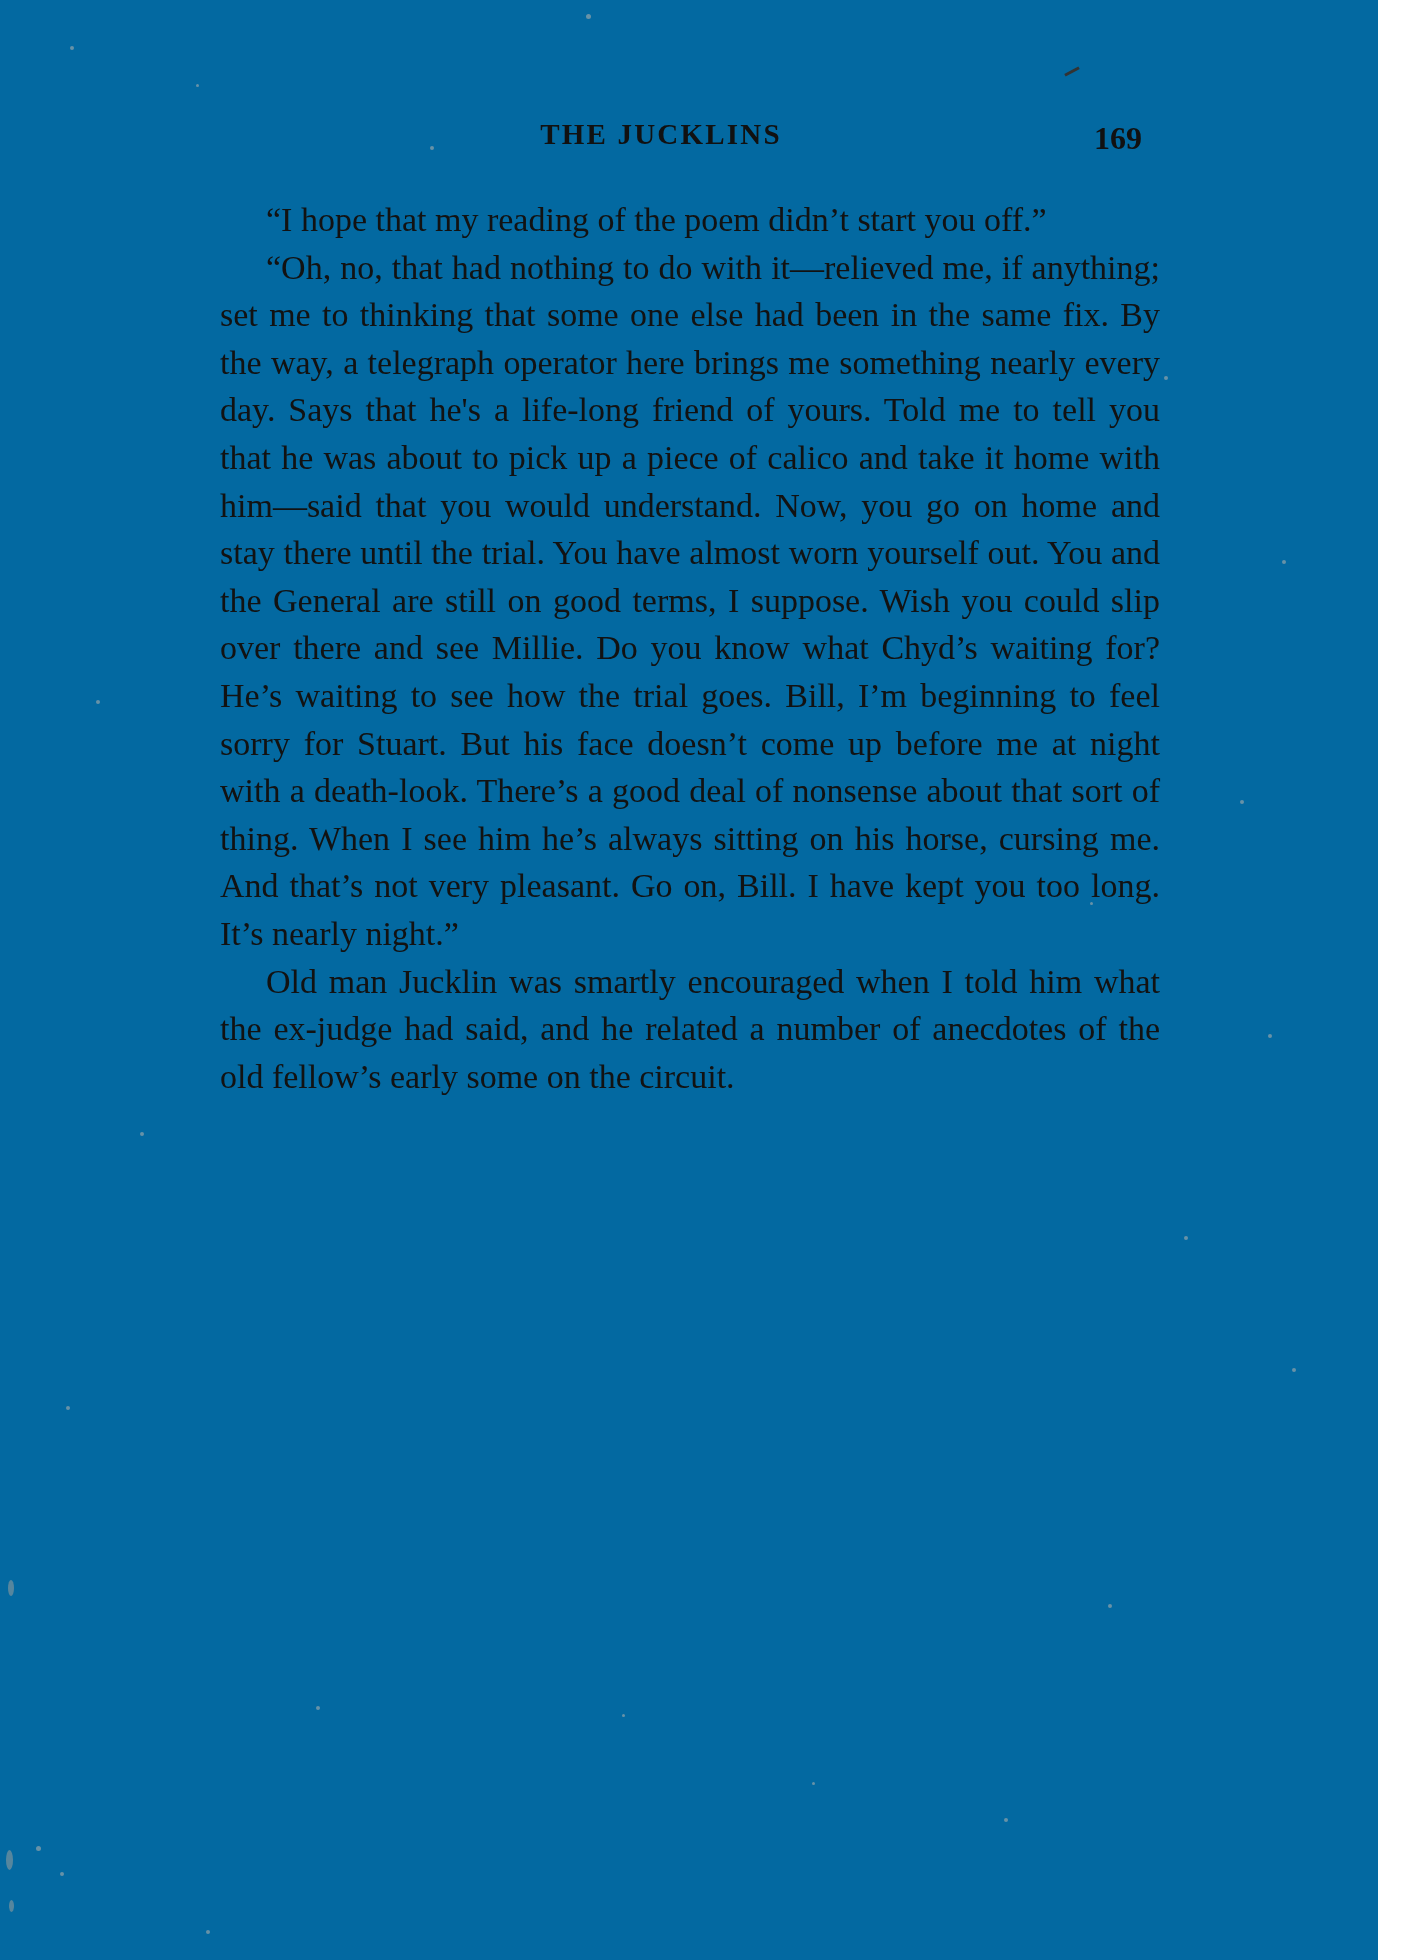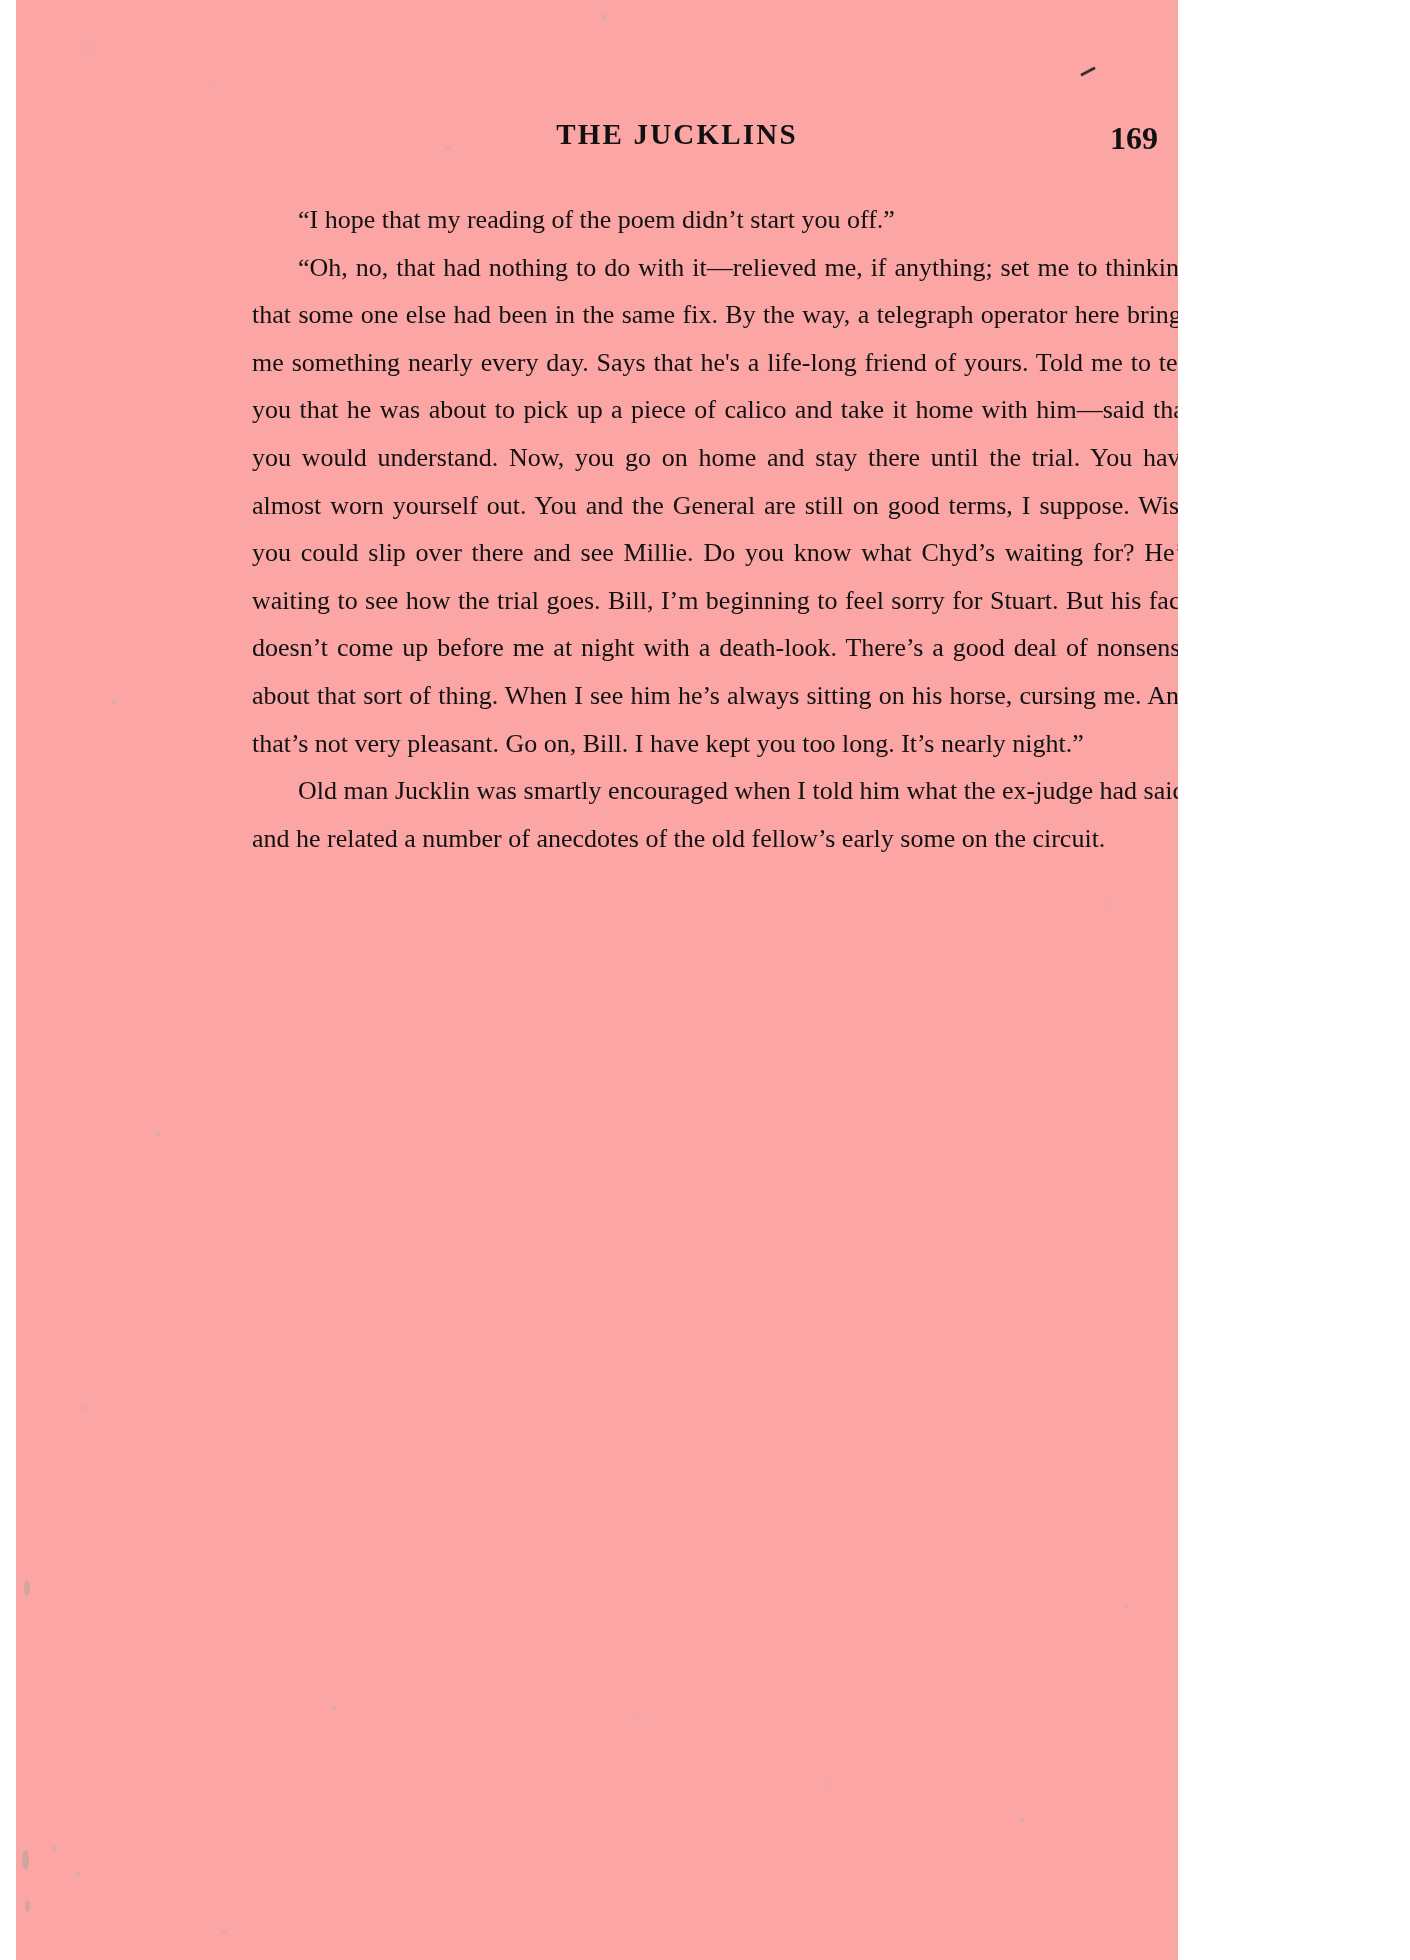--- a/index.html
+++ b/index.html
@@ -2,27 +2,26 @@
 <html><head>
 <meta charset="utf-8">
 <style>
   html, body {
     margin: 0;
     padding: 0;
     background: #ffffff;
   }
   .page {
     position: relative;
-    width: 1162px;
+    width: 1378px;
     height: 1960px;
-    background: #fca5a5;
+    background: #0369a1;
     overflow: hidden;
     font-family: "Liberation Serif", serif;
     color: #1a1a1a;
-    margin-left: 16px;
   }
   
   .speck {
     position: absolute;
     background: #b9b5ad;
     border-radius: 50%;
     opacity: .55;
   }
   .header {
     position: absolute;
@@ -57,23 +56,23 @@
     right: 330px;
     top: -48px;
     width: 16px;
     height: 3px;
     background: #333;
     transform: rotate(-28deg);
   }
   .body-text {
     position: absolute;
     top: 196px;
-    left: 236px;
+    left: 220px;
     width: 940px;
-    font-size: 26px;
+    font-size: 34px;
     line-height: 47.6px;
     text-align: justify;
     text-justify: inter-word;
     color: #121212;
   }
   .para {
     margin: 0 0 0 0;
     text-indent: 46px;
   }
   .bind-edge {

